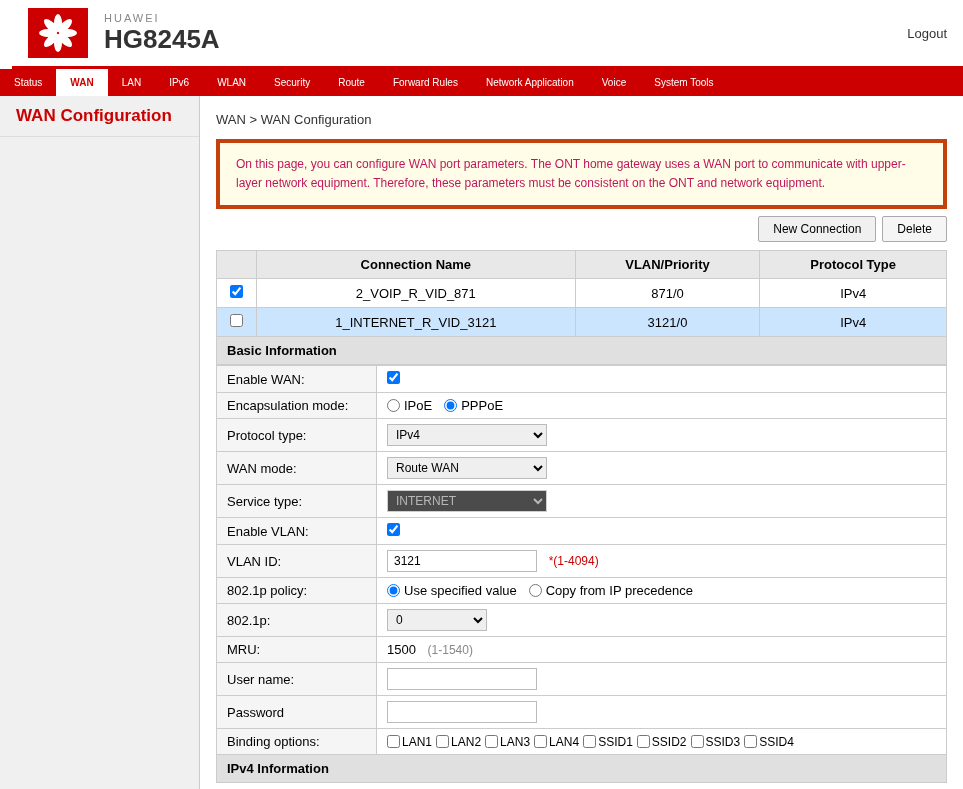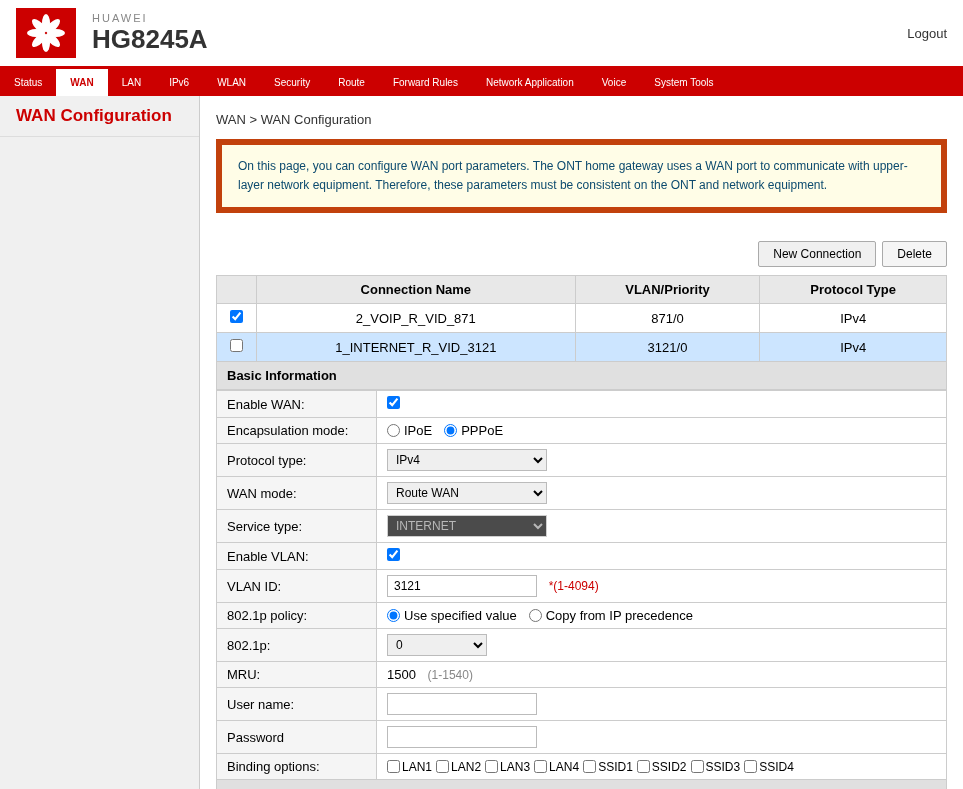--- a/index.html
+++ b/index.html
@@ -1,38 +1,38 @@
 <!DOCTYPE html>
 <html><head>
   <meta charset="utf-8">
   <style>
     * { margin: 0; padding: 0; box-sizing: border-box; }
     body { font-family: Arial, sans-serif; font-size: 13px; background: #fff; width: 963px; }
 
     
-    .header { background: #fff; border-bottom: 3px solid #cc0000; display: flex; align-items: center; padding: 8px 16px; justify-content: space-between; }
+    .header { background: #fff; border-bottom: 3px solid #cc0000; display: flex; align-items: center; padding: 8px 16px; justify-content: space-between; margin-left: 12px; }
     .header-left { display: flex; align-items: center; gap: 16px; }
     .logo-box { background: #cc0000; width: 60px; height: 50px; display: flex; align-items: center; justify-content: center; }
 
     
     .nav { background: #cc0000; display: flex; align-items: center; }
     .nav-item { color: #fff; padding: 8px 14px; font-size: 10px; cursor: pointer; white-space: nowrap; }
     .nav-item.active { background: #fff; color: #cc0000; font-weight: bold; }
 
     
     .main-layout { display: flex; min-height: 700px; }
     .sidebar { width: 200px; background: #f0f0f0; border-right: 1px solid #ccc; padding: 0; }
     .sidebar-item { padding: 10px 16px; font-size: 17px; color: #cc0000; font-weight: bold; cursor: pointer; border-bottom: 1px solid #ddd; }
     .content { flex: 1; padding: 16px; background: #fff; }
 
     
     .breadcrumb { font-size: 13px; color: #333; margin-bottom: 12px; }
 
     
-    .info-box { background: #fffde7; border: 6px solid #c2410c; padding: 12px 16px; margin-bottom: 28px; font-size: 12px; color: #0c4a6e; line-height: 1.6; }
+    .info-box { background: #fffde7; border: 4px solid #c2410c; padding: 12px 16px; margin-bottom: 7px; font-size: 12px; color: #be185d; line-height: 1.6; }
 
     
     .toolbar { display: flex; justify-content: flex-end; gap: 6px; margin-bottom: 8px; }
     .btn { padding: 5px 14px; font-size: 12px; cursor: pointer; border: 1px solid #aaa; background: #f5f5f5; border-radius: 2px; }
     .btn-primary { background: #f0f0f0; }
 
     
     .config-table { width: 100%; border-collapse: collapse; margin-bottom: 0; }
     .config-table th { background: #e8e8e8; border: 1px solid #ccc; padding: 6px 10px; text-align: center; font-size: 13px; }
     .config-table td { border: 1px solid #ccc; padding: 6px 10px; text-align: center; font-size: 13px; }

